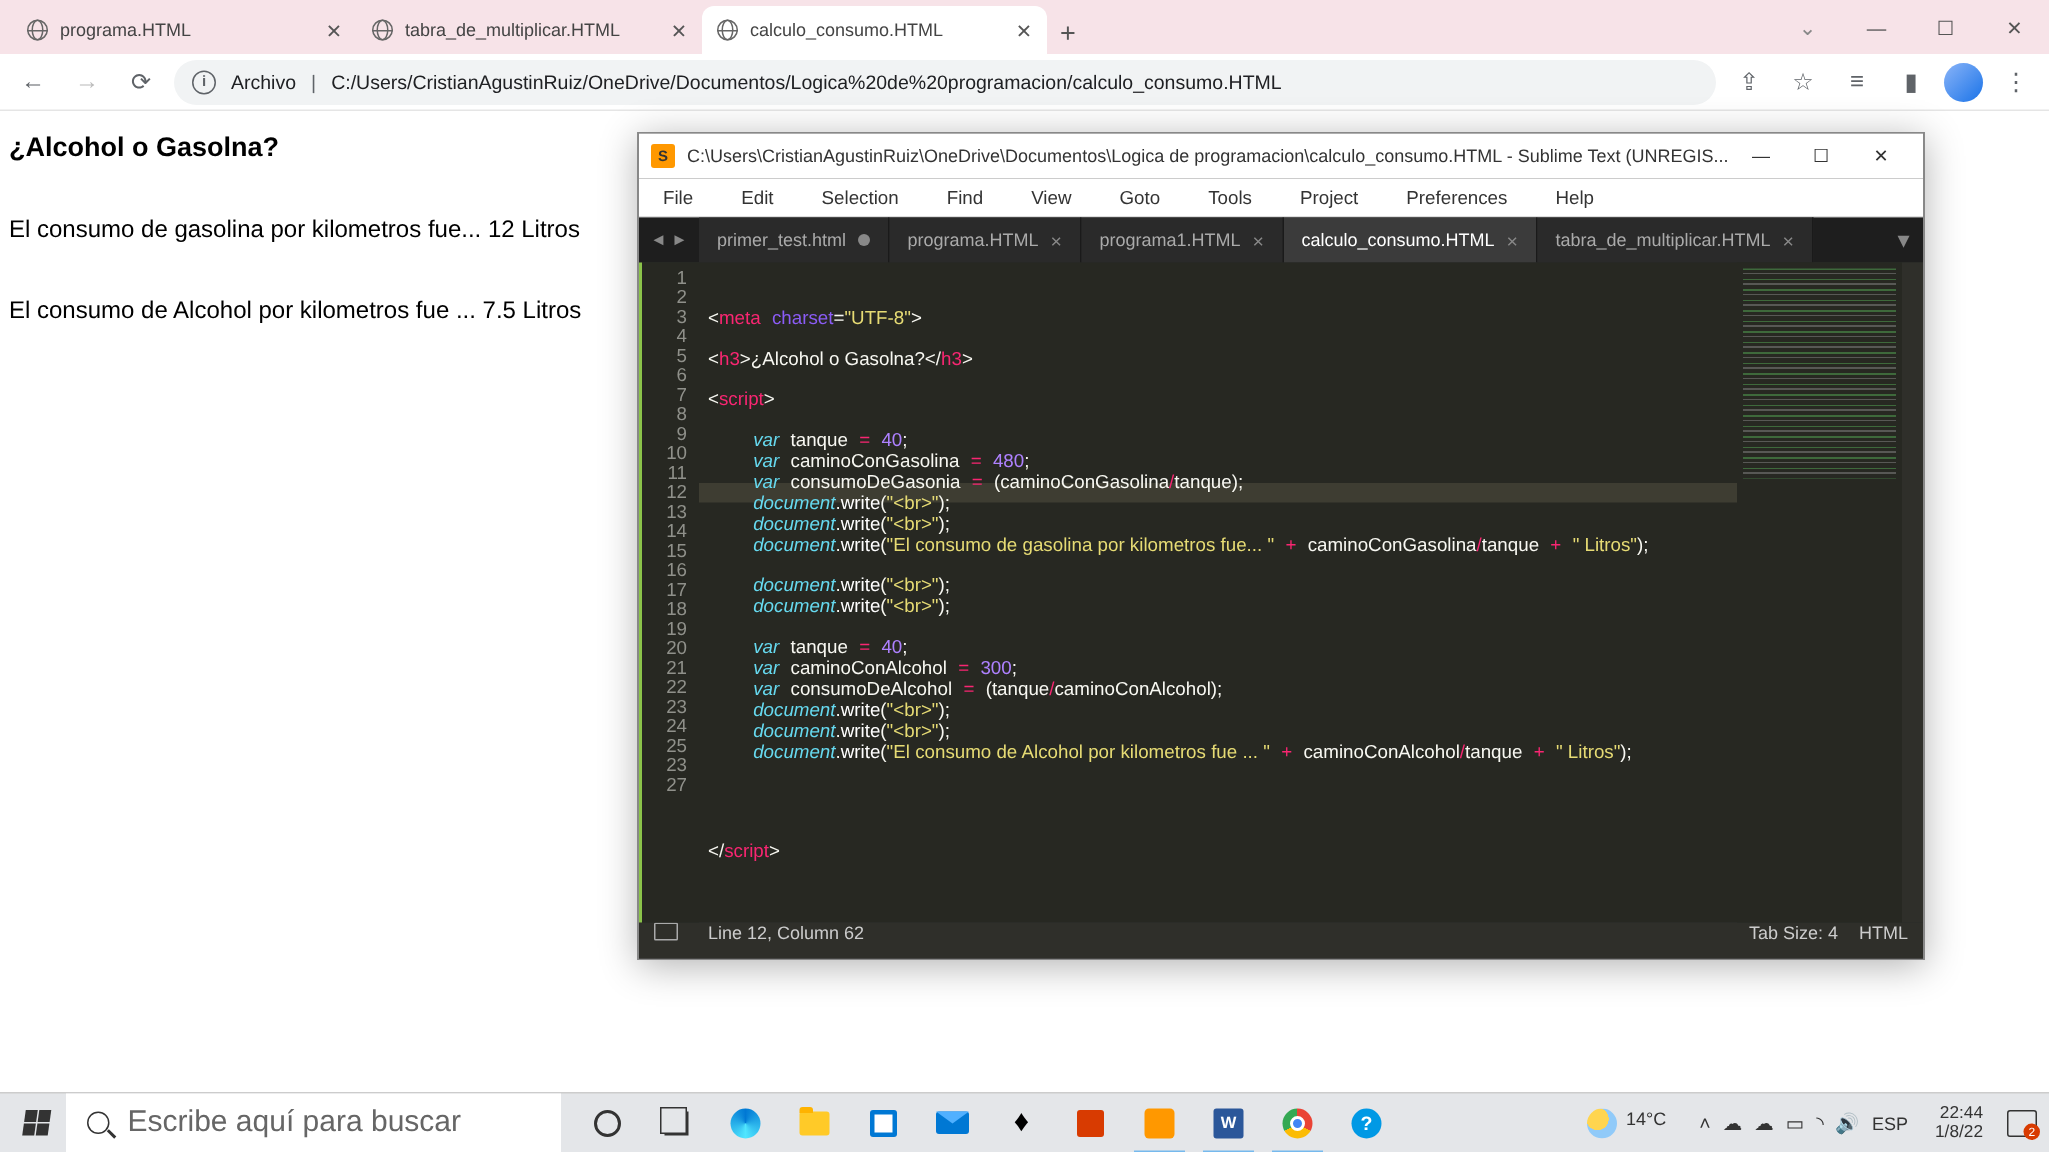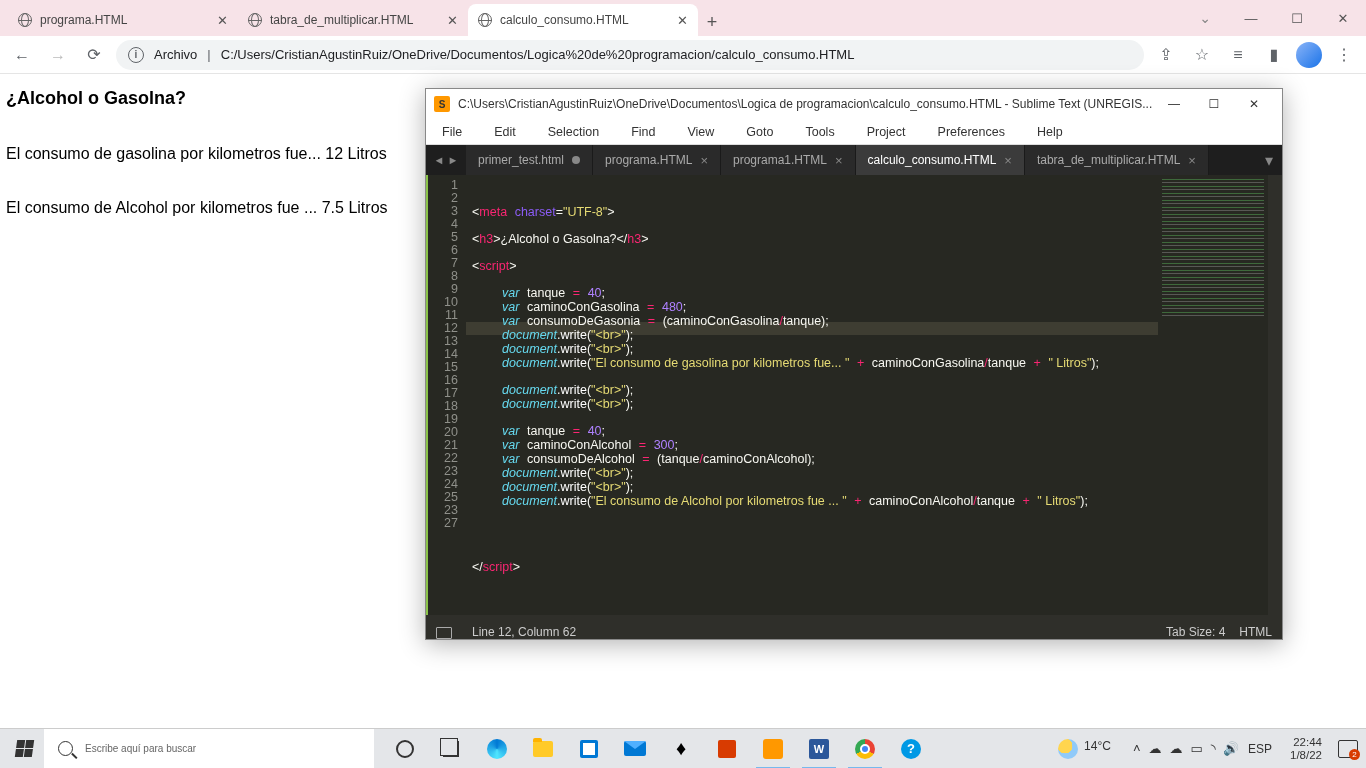--- a/index.html
+++ b/index.html
@@ -49,33 +49,33 @@
 .editor { flex:1; background:#272822; display:flex; font-family:Consolas,monospace; font-size:12.5px; line-height:13px; position:relative; }
 .gutter { width:40px; background:#272822; color:#8f908a; text-align:right; padding:4px 8px 4px 4px; border-left:2px solid #8bc34a; user-select:none; }
 .gutter div { height:13px; }
 .code { flex:1; padding:4px 6px; color:#f8f8f2; white-space:pre; overflow:hidden; position:relative; }
 .code .hl { position:absolute; left:0; right:0; height:13px; background:#3e3d32; top:147px; }
 .code pre { position:relative; font-family:Consolas,monospace; }
 .minimap { width:110px; background:#272822; position:relative; }
 .minimap .mm { position:absolute; top:4px; left:4px; right:4px; height:140px; opacity:.5; background:
   repeating-linear-gradient(to bottom, #5a5 0 1px, transparent 1px 3px, #888 3px 4px, transparent 4px 7px); }
 .scrollbar { width:14px; background:#2f2f2a; }
-.status { height:24px; background:#2f2f2a; display:flex; align-items:flex-end; padding:0 10px; font-size:12px; color:#ccc; gap:14px; }
+.status { height:24px; background:#2f2f2a; display:flex; align-items:flex-start; padding:0 10px; font-size:12px; color:#ccc; gap:14px; }
 .status .pane { width:16px; height:12px; border:1px solid #aaa; border-radius:1px; margin-right:6px; }
 .status .r { margin-left:auto; display:flex; gap:14px; }
 
 
 .pnk{color:#f92672}.str{color:#e6db74}.num{color:#ae81ff}.kw{color:#66d9ef;font-style:italic}.fn{color:#ffffff}.var{color:#8b5cf6}.wht{color:#f8f8f2}
 
 
 .taskbar { position:absolute; bottom:0; left:0; right:0; height:40px; background:#e4e6e9; display:flex; align-items:center; padding:0 4px; font-size:12px; border-top:1px solid #ccc; }
 .start { width:40px; height:40px; display:flex; align-items:center; justify-content:center; }
 .winlogo { display:grid; grid-template-columns:8px 8px; grid-template-rows:8px 8px; gap:1px; transform:skewX(-8deg); }
 .winlogo div { background:#333; }
-.search { flex:0 0 330px; height:40px; display:flex; align-items:center; padding:0 14px; background:#fff; gap:12px; color:#666; font-size:10px; }
+.search { flex:0 0 330px; height:40px; display:flex; align-items:center; padding:0 14px; background:#fff; gap:12px; color:#666; font-size:20px; }
 .search .mag { width:15px; height:15px; border:1.6px solid #333; border-radius:50%; position:relative; }
 .search .mag::after { content:""; position:absolute; width:7px; height:1.6px; background:#333; right:-6px; bottom:-2px; transform:rotate(45deg); }
 .tbtns { display:flex; gap:0; margin-left:8px; }
 .tbtn { width:46px; height:40px; display:flex; align-items:center; justify-content:center; position:relative; font-size:18px; }
 .tbtn.run::after{content:"";position:absolute;bottom:0;left:6px;right:6px;height:2px;background:#76b9ed;}
 .i-cort{width:18px;height:18px;border:2px solid #333;border-radius:50%}
 .i-task{width:16px;height:16px;border:1.5px solid #333;position:relative}
 .i-task::before{content:"";position:absolute;left:-4px;top:-4px;width:16px;height:16px;border:1.5px solid #333;background:#e4e6e9}
 .i-edge{width:20px;height:20px;border-radius:50%;background:conic-gradient(#0078d4,#50e6ff,#0078d4)}
 .i-fold{width:20px;height:16px;background:#ffca28;border-radius:2px;position:relative}

